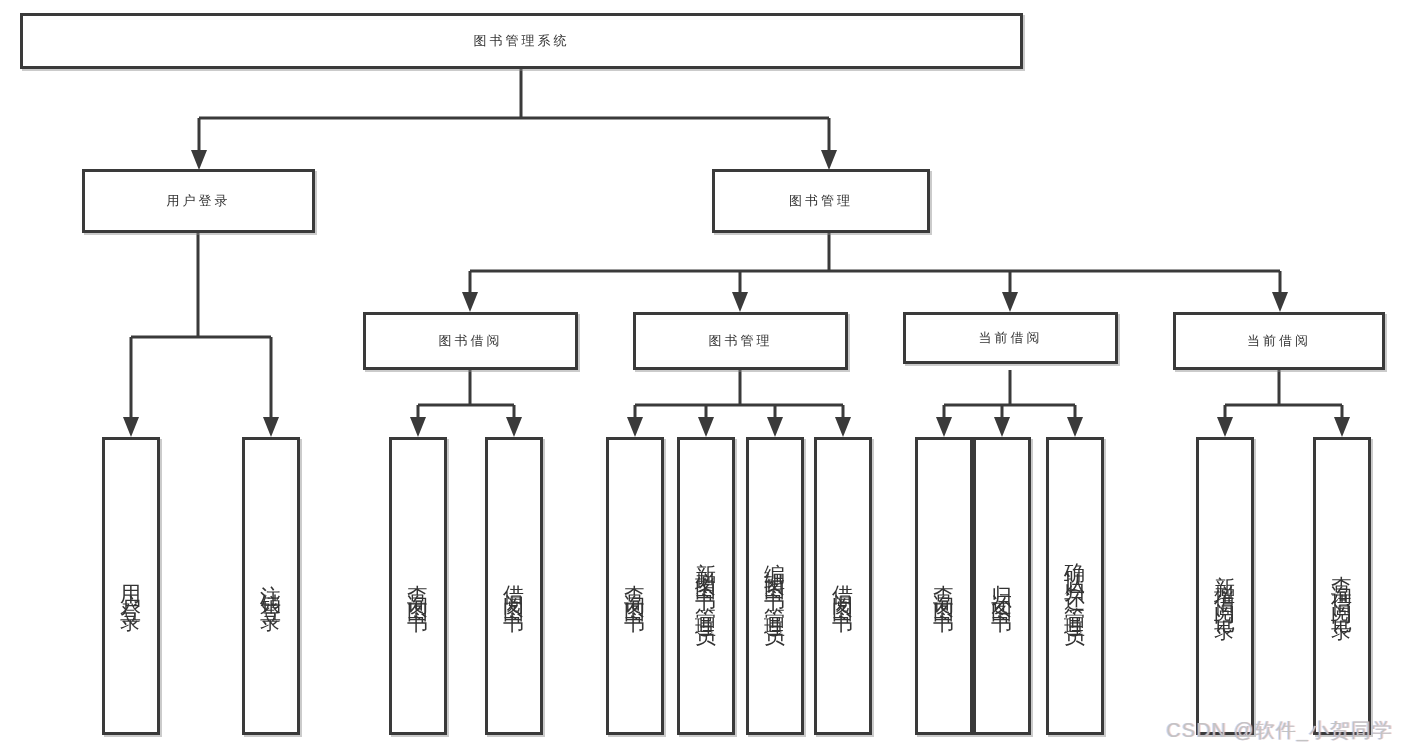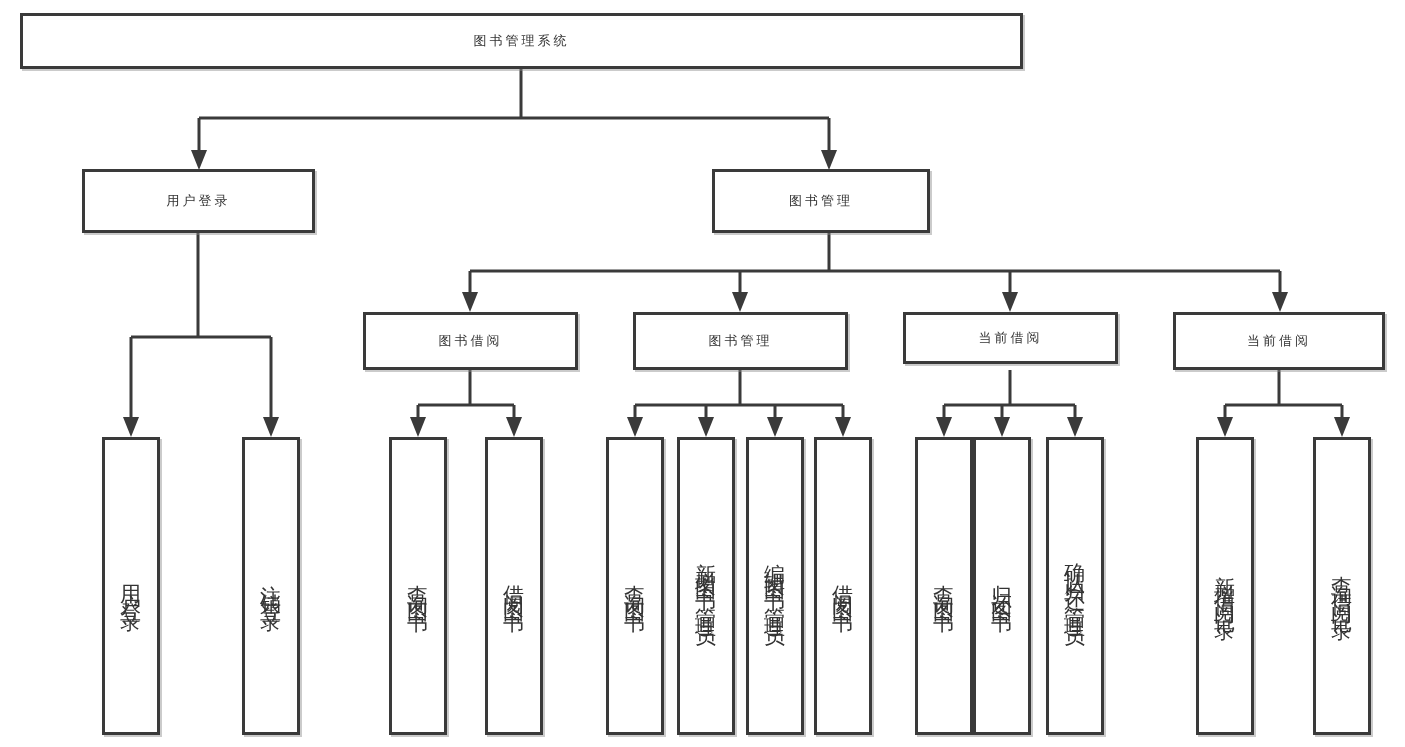--- a/index.html
+++ b/index.html
@@ -192,14 +192,15 @@
     <span>确认归还（管理员）</span>
   </div>
 
   <div id="l-rc-a" class="node v leaf">
     <span>新增借阅记录</span>
   </div>
   <div id="l-rc-q" class="node v leaf">
     <span>查询借阅记录</span>
   </div>
 
+  <div class="watermark">CSDN @软件_小贺同学</div>
 
 </div>
 
 </body></html>

